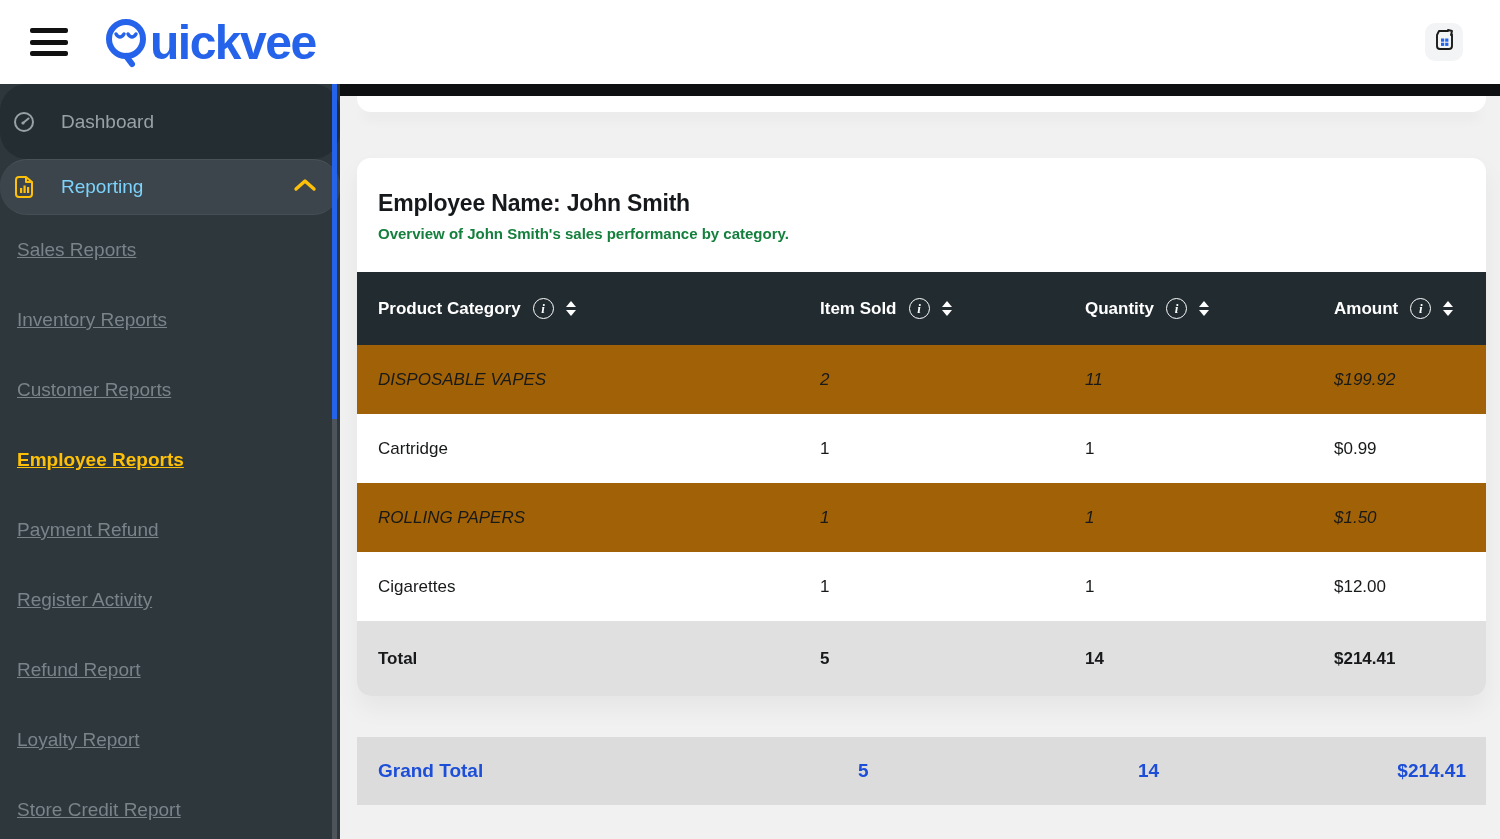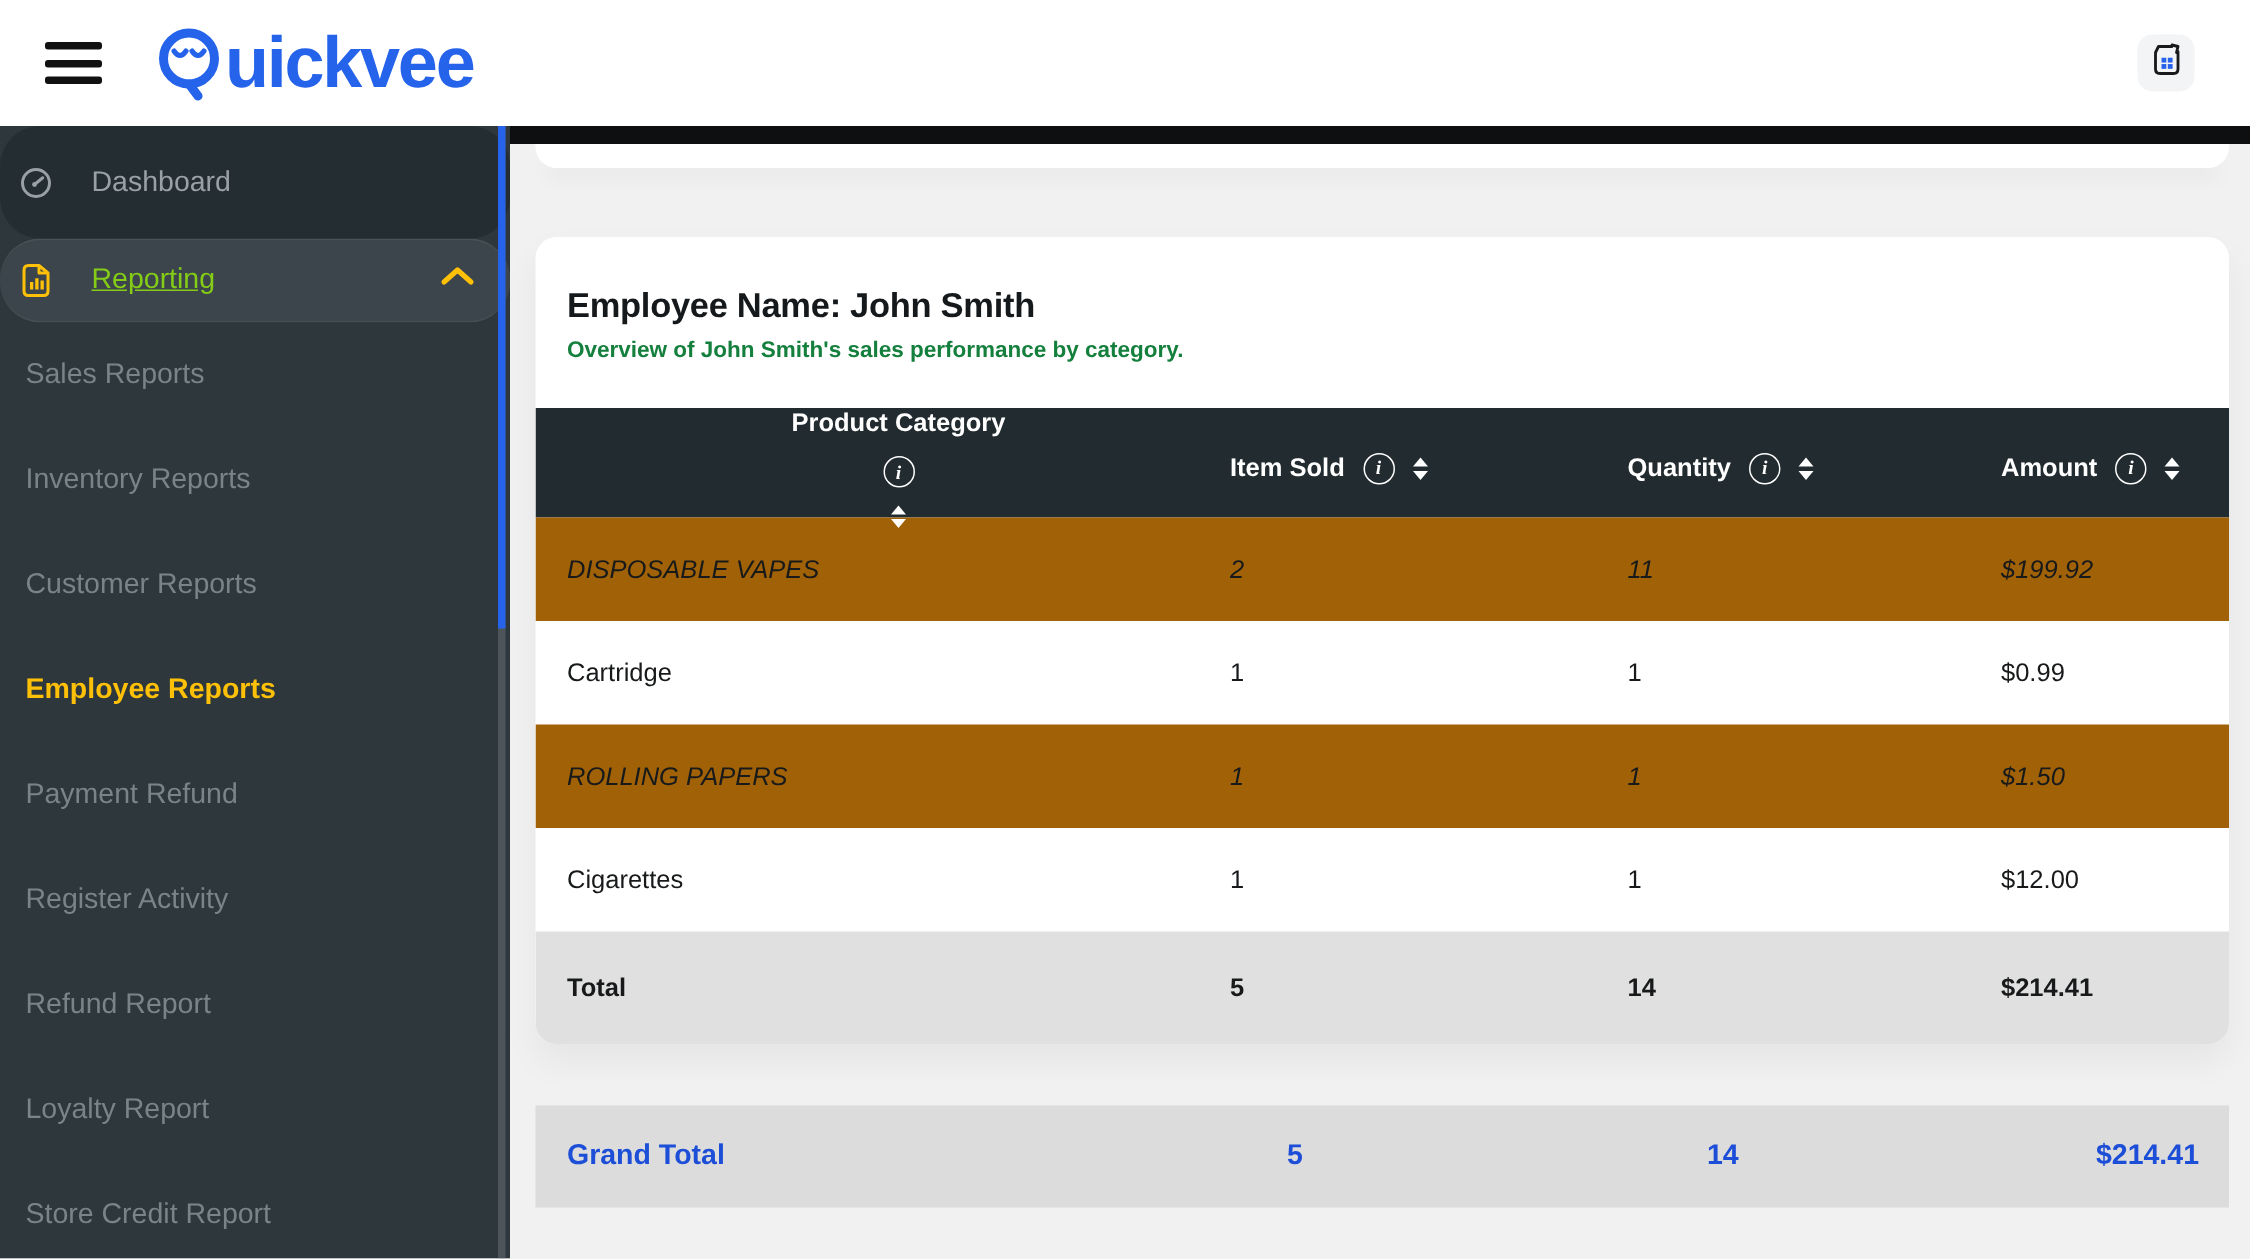--- a/index.html
+++ b/index.html
@@ -16,45 +16,45 @@
     background:#f3f4f5; display:flex; align-items:center; justify-content:center; cursor:pointer; }
 
   
   .shell { display:flex; height:755px; }
 
   
   .sidebar { position:relative; width:340px; background:#2d373c; flex:0 0 340px; overflow:hidden; }
   .nav-item { display:flex; align-items:center; padding-left:12px; font-size:19px; color:#99a1a6; cursor:pointer;border-radius:27px; }
   .nav-item .nav-ico { width:24px; margin-right:25px; display:flex; align-items:center; justify-content:center; }
   .nav-dashboard { height:75px; background:#242e32; }
-  .nav-reporting { height:56px; background:#3b454b; color:#84cc16; border-top:1px solid rgba(255,255,255,.07);
-    border-bottom:1px solid rgba(255,255,255,.05); position:relative;text-decoration:underline; }
+  .nav-reporting { height:56px; background:#3b454b; color:#7dd3fc; border-top:1px solid rgba(255,255,255,.07);
+    border-bottom:1px solid rgba(255,255,255,.05); position:relative; }
   .nav-reporting .chev { position:absolute; right:22px; top:50%; transform:translateY(-50%); }
   .subnav .sub-item { height:70px; display:flex; align-items:center; padding-left:17px;
-    font-size:19px; color:#7b838a; cursor:pointer; }
+    font-size:19px; color:#7b838a; cursor:pointer;text-decoration:underline; }
   .subnav .sub-item.active { color:#ffc107; font-weight:600; }
   .sb-track { position:absolute; top:0; left:332px; width:5px; height:100%; background:#4d555a; }
   .sb-thumb { position:absolute; top:0; left:0; width:5px; height:335px; background:#2563eb; cursor:grab; }
 
   
   .main { flex:1; position:relative; background:#f1f1f2; }
   .dark-strip { height:12px; width:100%; background:#0d0f10; }
   .prev-card { margin:0 14px 0 17px; height:16px; background:#fff; border-radius:0 0 14px 14px;
     box-shadow:0 10px 14px -6px rgba(0,0,0,.10); }
 
   .card { margin:46px 14px 0 17px; background:#fff; border-radius:14px;
     box-shadow:0 12px 24px rgba(0,0,0,.05); overflow:hidden; }
   .card-head { padding:32px 21px 30px 21px; }
   .card-title { font-size:23px; font-weight:700; color:#16191b; letter-spacing:-.2px; }
   .card-sub { margin-top:8px; font-size:15px; font-weight:600; color:#15803d; }
 
   .grid-cols { display:grid; grid-template-columns:463px 265px 249px 152px; align-items:center; }
   .thead { height:73px; background:#222b30; color:#fff; font-size:17px; font-weight:600; }
   .th { display:flex; align-items:center; gap:12px; }
-  .th:first-child { padding-left:21px;flex-direction:column; }
+  .th:first-child { padding-left:21px; }
   .info-ico { width:21px; height:21px; border:1.6px solid #fff; border-radius:50%;
     display:flex; align-items:center; justify-content:center;
     font-family:"Liberation Serif", serif; font-style:italic; font-size:13px; font-weight:700; cursor:pointer; }
   .sort-ico { display:flex; flex-direction:column; gap:3px; cursor:pointer; }
   .sort-ico i { display:block; width:0; height:0; border-left:5px solid transparent; border-right:5px solid transparent; }
   .sort-ico .up { border-bottom:6px solid #fff; }
   .sort-ico .dn { border-top:6px solid #fff; }
 
   .tr { height:69px; font-size:17px; color:#17191a; }
   .tr .td:first-child { padding-left:21px; }

